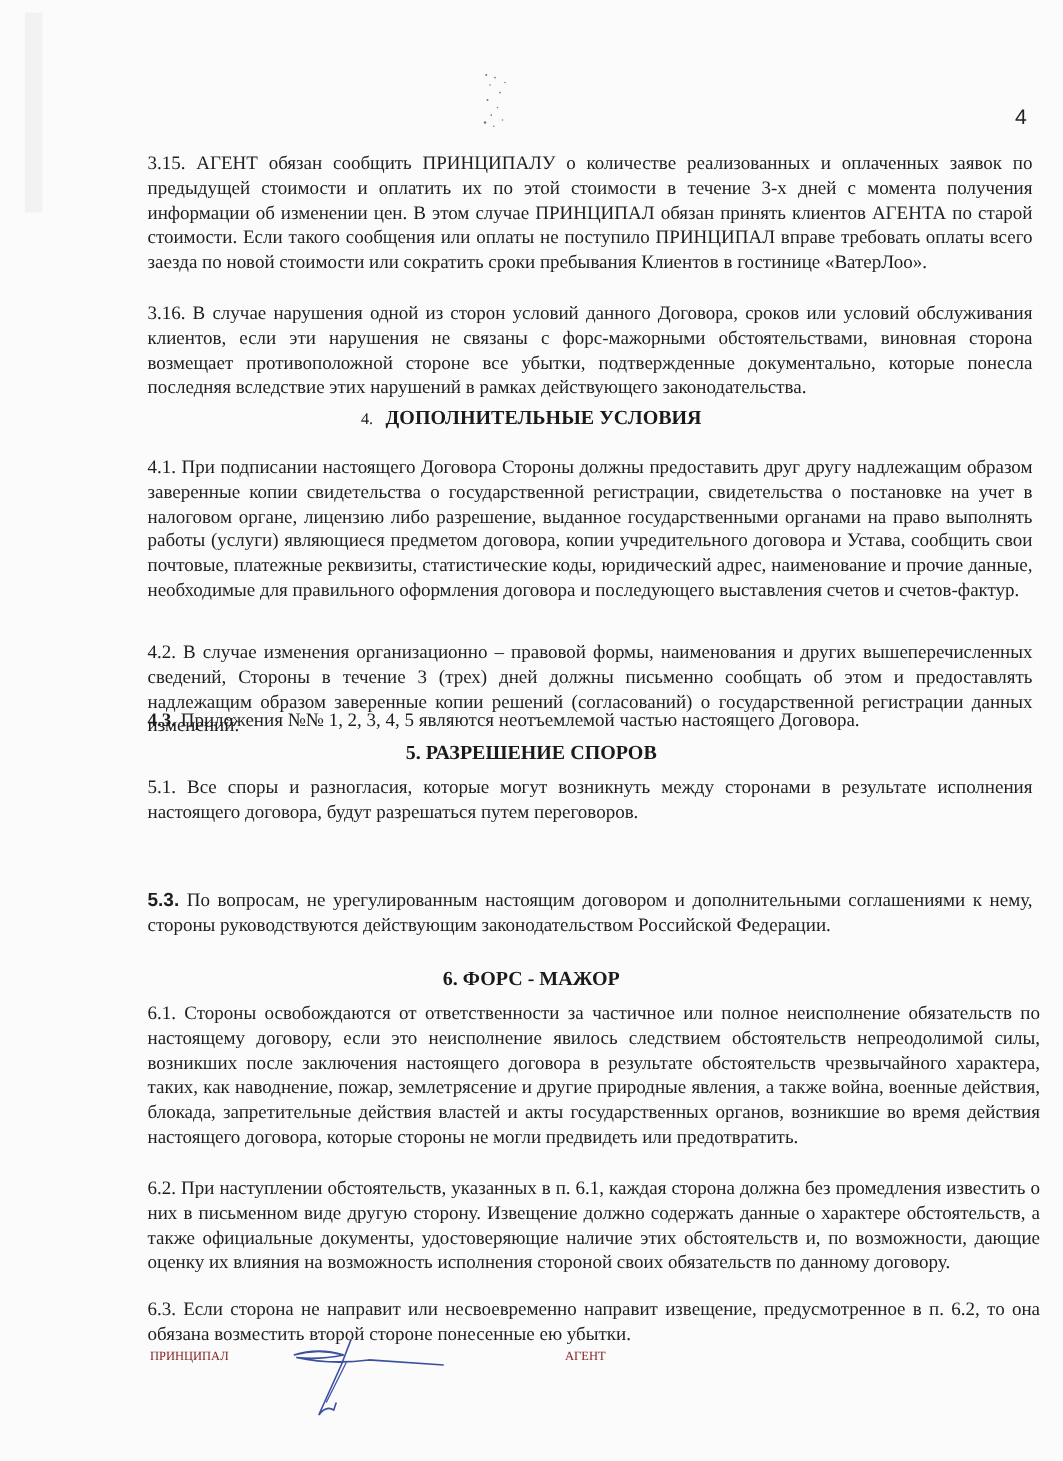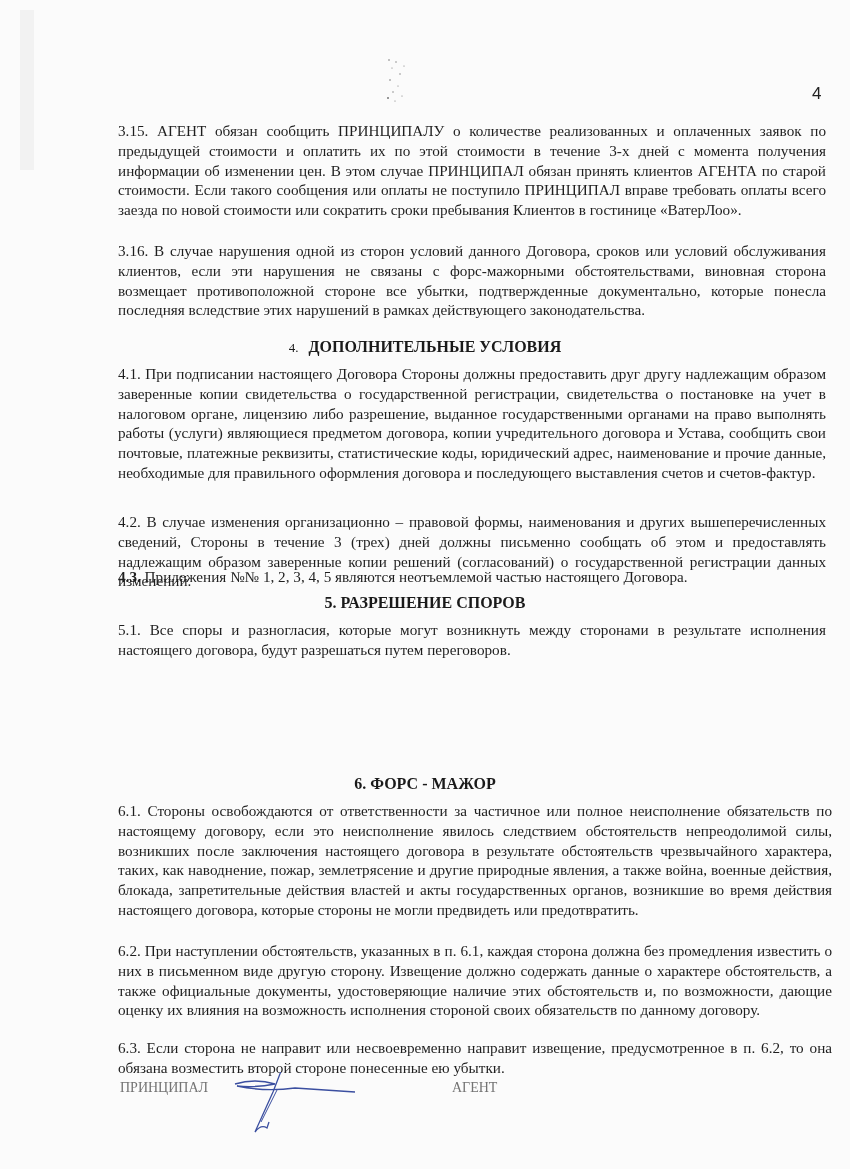--- a/index.html
+++ b/index.html
@@ -22,21 +22,21 @@
     text-align: justify;
   }
   .block .para { margin: 0; }
   .heading {
     position: absolute; left: 0; width: 850px; text-align: center;
     font-weight: bold; font-size: 16px; color: #1a1a1a;
   }
   .heading .num { font-weight: normal; font-size: 13px; margin-right: 10px; }
   .b { font-weight: bold; }
   .sans-b { font-family: "Liberation Sans", sans-serif; font-weight: bold; }
-  .sig-label { position: absolute; font-size: 14px; color: #737373; }
+  .sig-label { position: absolute; font-size: 10px; color: #7f1d1d; }
   .signature { position: absolute; left: 225px; top: 1072px; width: 140px; height: 70px; }
   .ghost { position: absolute; background: rgba(0,0,0,0.035); }
 </style>
 </head>
 <body>
 
 <div class="page">
 
   <div class="ghost" style="left:20px;top:10px;width:14px;height:160px;"></div>
 
@@ -59,21 +59,21 @@
   <div class="page-number">4</div>
 
   <div class="block" style="top:121px;">
     <p class="para">3.15. АГЕНТ обязан сообщить ПРИНЦИПАЛУ о количестве реализованных и оплаченных заявок по предыдущей стоимости и оплатить их по этой стоимости в течение 3-х дней с момента получения информации об изменении цен. В этом случае ПРИНЦИПАЛ обязан принять клиентов АГЕНТА по старой стоимости. Если такого сообщения или оплаты не поступило ПРИНЦИПАЛ вправе требовать оплаты всего заезда по новой стоимости или сократить сроки пребывания Клиентов в гостинице «ВатерЛоо».</p>
   </div>
 
   <div class="block" style="top:241px;">
     <p class="para">3.16. В случае нарушения одной из сторон условий данного Договора, сроков или условий обслуживания клиентов, если эти нарушения не связаны с форс-мажорными обстоятельствами, виновная сторона возмещает противоположной стороне все убытки, подтвержденные документально, которые понесла последняя вследствие этих нарушений в рамках действующего законодательства.</p>
   </div>
 
-  <div class="heading" style="top:338px;">
+  <div class="heading" style="top:326px;">
     <span class="num">4.</span><span>ДОПОЛНИТЕЛЬНЫЕ УСЛОВИЯ</span>
   </div>
 
   <div class="block" style="top:364px;">
     <p class="para">4.1. При подписании настоящего Договора Стороны  должны  предоставить друг другу надлежащим образом заверенные копии свидетельства о государственной регистрации, свидетельства о постановке на учет в налоговом органе, лицензию либо разрешение, выданное государственными органами на право выполнять работы (услуги) являющиеся предметом  договора, копии учредительного договора и Устава, сообщить свои почтовые, платежные реквизиты, статистические коды, юридический адрес, наименование и прочие данные, необходимые для правильного оформления договора и последующего выставления счетов и счетов-фактур.</p>
   </div>
 
   <div class="block" style="top:512px;">
     <p class="para">4.2. В случае изменения организационно – правовой формы, наименования и других вышеперечисленных сведений, Стороны в течение 3 (трех) дней должны письменно сообщать об этом и предоставлять надлежащим образом заверенные копии решений (согласований) о государственной регистрации данных изменений.</p>
   </div>
@@ -84,20 +84,23 @@
 
   <div class="heading" style="top:594px;">
     <span>5.  РАЗРЕШЕНИЕ СПОРОВ</span>
   </div>
 
   <div class="block" style="top:620px;">
     <p class="para">5.1.   Все споры и разногласия, которые могут возникнуть между сторонами в результате исполнения настоящего договора, будут разрешаться путем переговоров.</p>
   </div>
 
 
+  <div class="block" style="top:711px;">
+    <p class="para"><span class="sans-b">5.3.</span><span> По вопросам, не урегулированным настоящим договором и дополнительными соглашениями к нему, стороны руководствуются действующим законодательством Российской Федерации.</span></p>
+  </div>
 
   <div class="heading" style="top:775px;">
     <span>6. ФОРС - МАЖОР</span>
   </div>
 
   <div class="block" style="top:801px; width:714px;">
     <p class="para">6.1. Стороны освобождаются от ответственности за частичное или полное неисполнение обязательств по настоящему договору, если это неисполнение явилось следствием обстоятельств непреодолимой силы, возникших после заключения настоящего договора в результате обстоятельств чрезвычайного характера, таких, как наводнение, пожар, землетрясение и другие природные явления, а также война, военные действия, блокада, запретительные действия властей и акты государственных органов, возникшие во время действия настоящего договора, которые стороны не могли предвидеть или предотвратить.</p>
   </div>
 
   <div class="block" style="top:941px; width:714px;">

